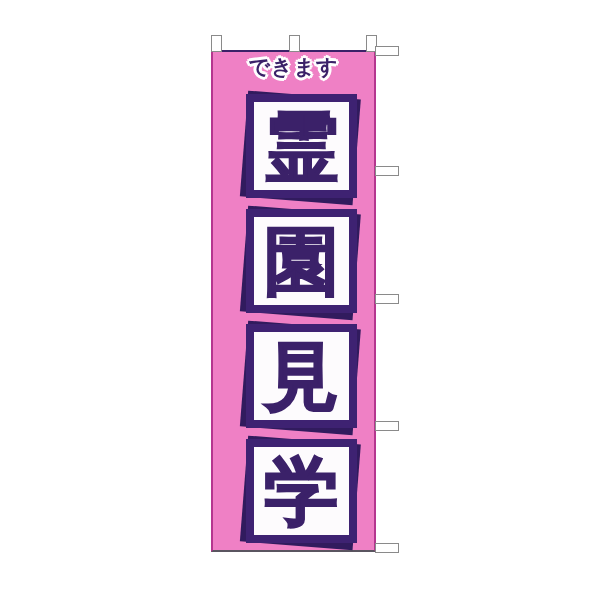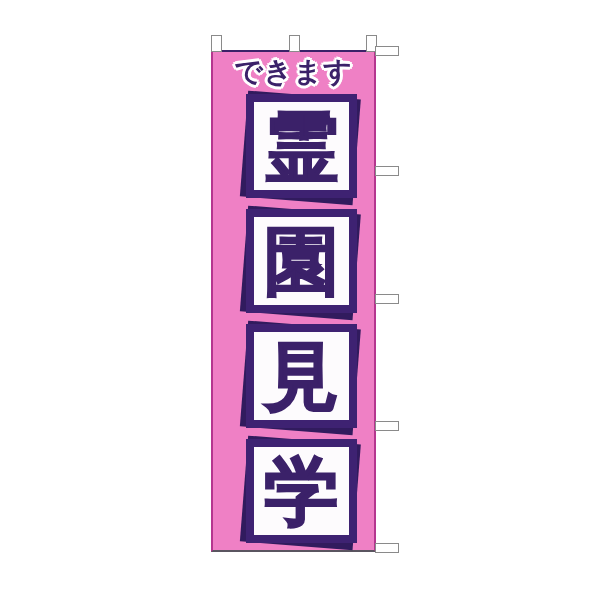--- a/index.html
+++ b/index.html
@@ -40,21 +40,21 @@
   .tab-side.s1{top:-6px;}
   .tab-side.s2{top:114px;}
   .tab-side.s3{top:242px;}
   .tab-side.s4{top:369px;}
   .tab-side.s5{top:491px;}
 
   
   .header-text{
     position:absolute;top:1px;left:0;right:0;
     text-align:center;
-    font-size:28px;font-weight:900;letter-spacing:1px;
+    font-size:21px;font-weight:900;letter-spacing:1px;
     color:var(--text_purple);
     text-shadow:
       -2px -2px 0 #fff, 2px -2px 0 #fff, -2px 2px 0 #fff, 2px 2px 0 #fff,
       -3px 0 0 #fff, 3px 0 0 #fff, 0 -3px 0 #fff, 0 3px 0 #fff;
   }
 
   
   .kanji-box{position:absolute;left:33px;width:111px;height:104px;}
   .kanji-box.b1{top:42px;}
   .kanji-box.b2{top:157px;}

